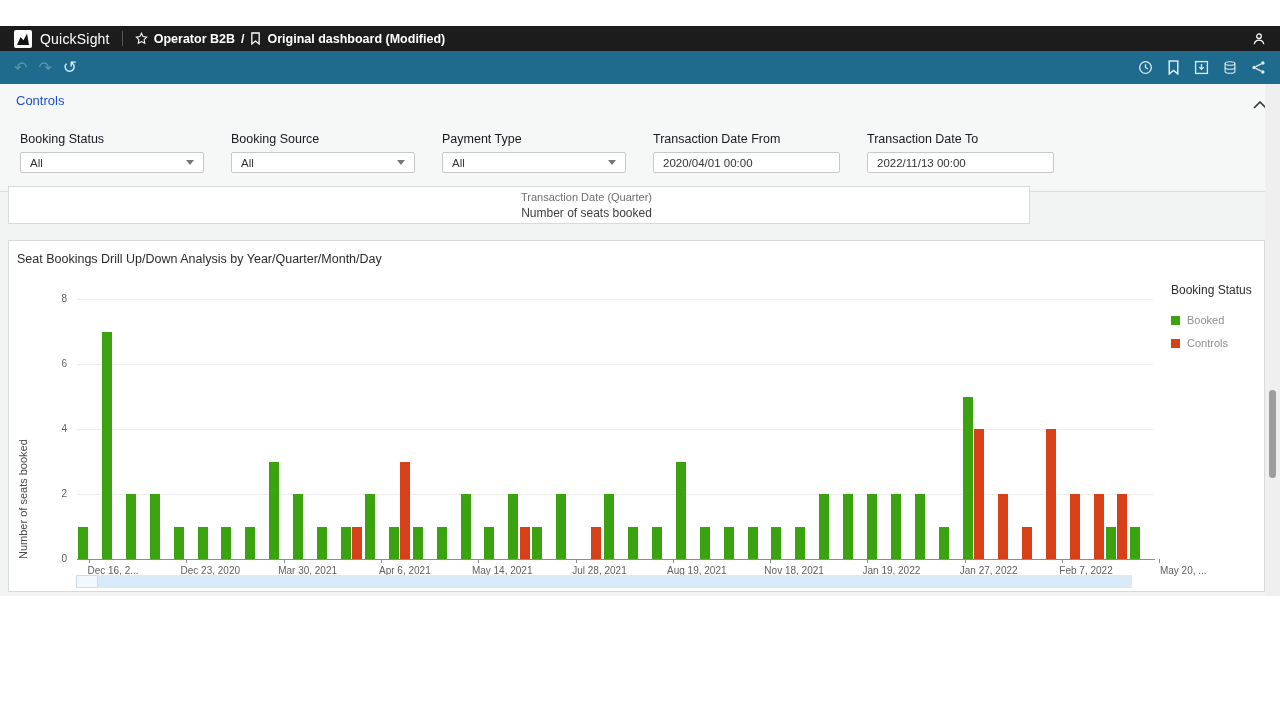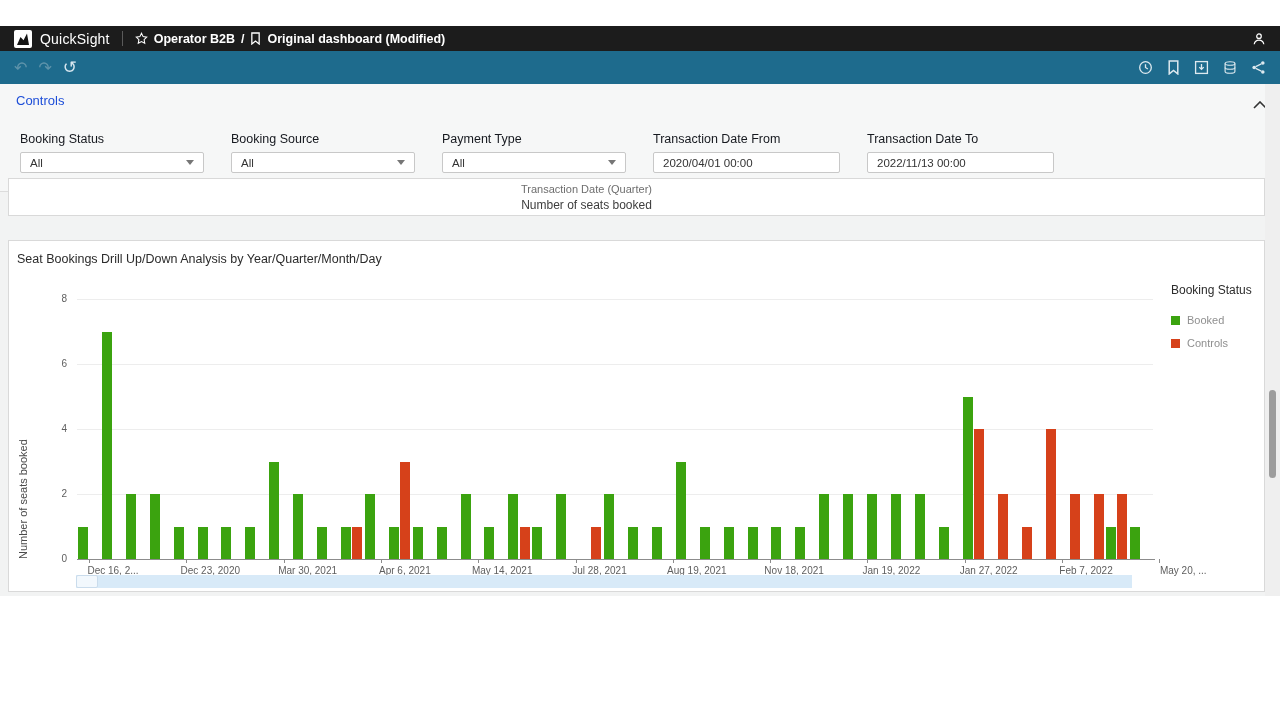--- a/index.html
+++ b/index.html
@@ -41,21 +41,21 @@
   .field-label{ font-size:12.5px; color:#16191f; margin-bottom:6px; }
   .field-box{ height:21px; background:#fff; border:1px solid #c8c8c8; border-radius:2px;
     display:flex; align-items:center; padding:0 9px; cursor:pointer; }
   .field-value{ font-size:11.5px; color:#333; white-space:nowrap; overflow:hidden; }
   .select-box{ justify-content:space-between; }
   .caret{ width:0; height:0; border-left:4px solid transparent; border-right:4px solid transparent;
     border-top:5px solid #767676; margin-left:8px; flex:none; }
 
   
   .panel{ position:absolute; background:#fff; border:1px solid #d9d9d9; }
-  .pivot-panel{ left:8px; top:178px; width:1257px; height:38px; overflow:hidden; }
+  .pivot-panel{ left:8px; top:186px; width:1022px; height:38px; overflow:hidden; }
   .pivot-inner{ width:1155px; text-align:center; }
   .pivot-line1{ font-size:11px; color:#6e6e6e; margin-top:4px; }
   .pivot-line2{ font-size:12px; color:#3d3d3d; margin-top:3px; }
 
   .chart-panel{ left:8px; top:240px; width:1257px; height:352px; }
   .chart-title{ position:absolute; left:8px; top:11px; font-size:12.5px; color:#2b2b2b; }
 
   
   .legend{ position:absolute; left:1162px; top:42px; width:92px; }
   .legend-title{ font-size:12px; color:#2b2b2b; margin-bottom:17px; }

